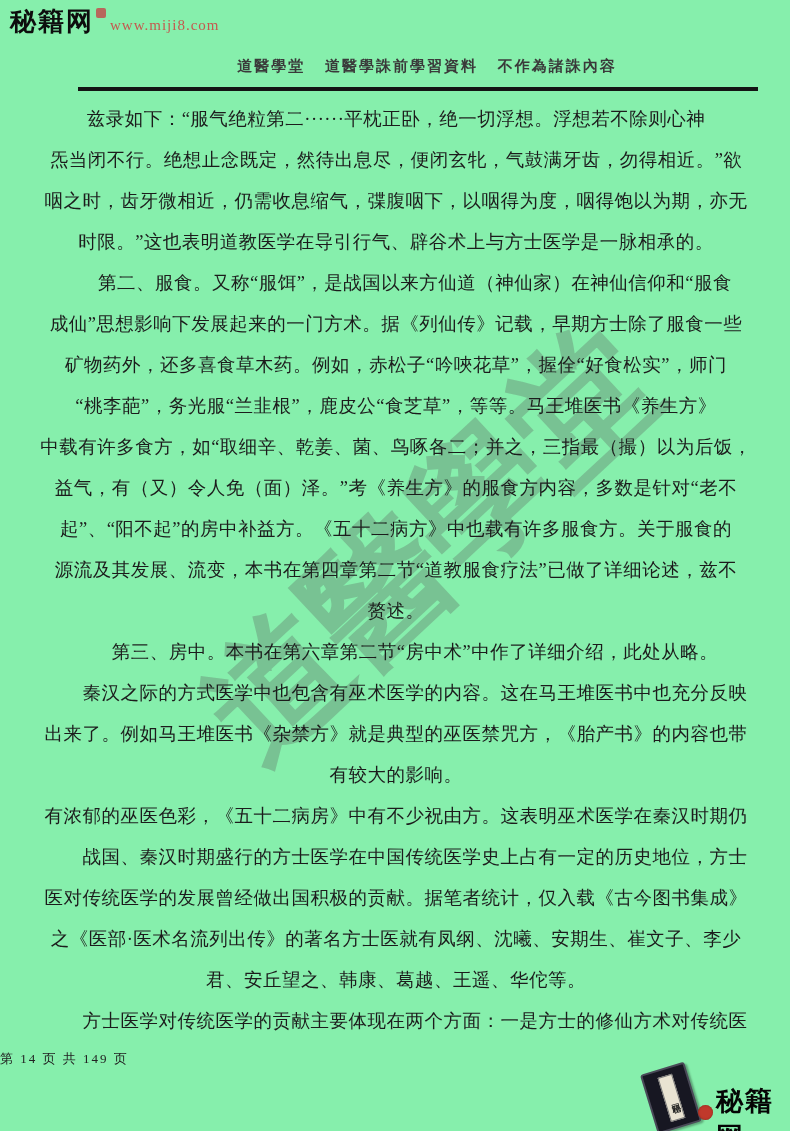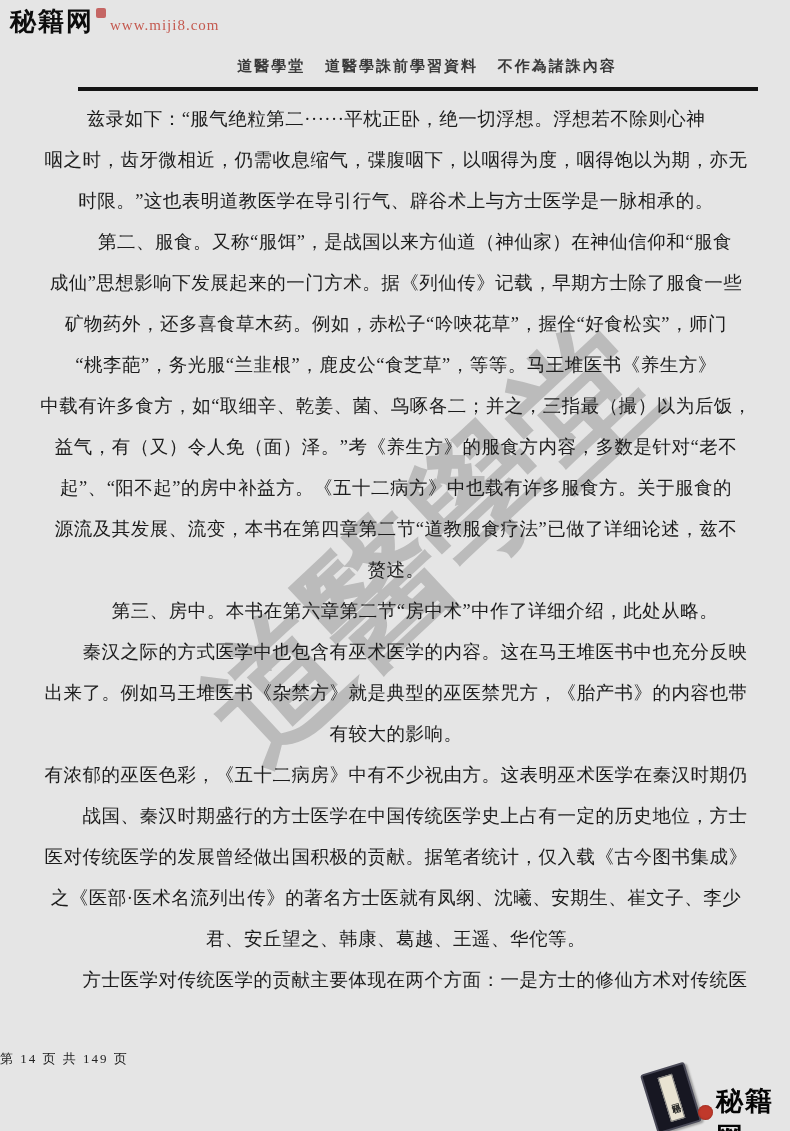--- a/index.html
+++ b/index.html
@@ -1,19 +1,19 @@
 <!DOCTYPE html>
 <html><head>
 <meta charset="utf-8">
 <style>
   html,body{margin:0;padding:0;background:#ffffff;}
   .page{
     position:relative;
     width:790px;height:1131px;
-    background:#e5e5e5;
+    background:#86efac;
     overflow:hidden;
     font-family:"Liberation Serif","DejaVu Serif",serif;
     color:#1c1c1c;
   }
   
   .tlogo{position:absolute;left:10px;top:6px;display:flex;align-items:flex-start;}
   .tlogo-name{font-size:26px;font-weight:bold;color:#0d0d0d;letter-spacing:2px;line-height:32px;}
   .tlogo-seal{width:10px;height:10px;background:#c0504d;border-radius:2px;margin:2px 4px 0 2px;opacity:.85;}
   .tlogo-url{font-size:15px;color:#c4594f;margin-top:11px;letter-spacing:1px;font-family:"Liberation Serif",serif;}
   
@@ -63,20 +63,21 @@
     <span>道醫學堂</span>
     <span>道醫學誅前學習資料</span>
     <span>不作為諸誅內容</span>
   </div>
   <div class="header-rule"></div>
 
   <div class="watermark">道醫學堂</div>
 
   <div class="body">
     <div class="line">兹录如下：“服气绝粒第二······平枕正卧，绝一切浮想。浮想若不除则心神</div>
+    <div class="line">炁当闭不行。绝想止念既定，然待出息尽，便闭玄牝，气鼓满牙齿，勿得相近。”欲</div>
     <div class="line">咽之时，齿牙微相近，仍需收息缩气，弽腹咽下，以咽得为度，咽得饱以为期，亦无</div>
     <div class="line">时限。”这也表明道教医学在导引行气、辟谷术上与方士医学是一脉相承的。</div>
     <div class="line">　　第二、服食。又称“服饵”，是战国以来方仙道（神仙家）在神仙信仰和“服食</div>
     <div class="line">成仙”思想影响下发展起来的一门方术。据《列仙传》记载，早期方士除了服食一些</div>
     <div class="line">矿物药外，还多喜食草木药。例如，赤松子“吟唊花草”，握佺“好食松实”，师门</div>
     <div class="line">“桃李葩”，务光服“兰韭根”，鹿皮公“食芝草”，等等。马王堆医书《养生方》</div>
     <div class="line">中载有许多食方，如“取细辛、乾姜、菌、鸟啄各二；并之，三指最（撮）以为后饭，</div>
     <div class="line">益气，有（又）令人免（面）泽。”考《养生方》的服食方内容，多数是针对“老不</div>
     <div class="line">起”、“阳不起”的房中补益方。《五十二病方》中也载有许多服食方。关于服食的</div>
     <div class="line">源流及其发展、流变，本书在第四章第二节“道教服食疗法”已做了详细论述，兹不</div>

